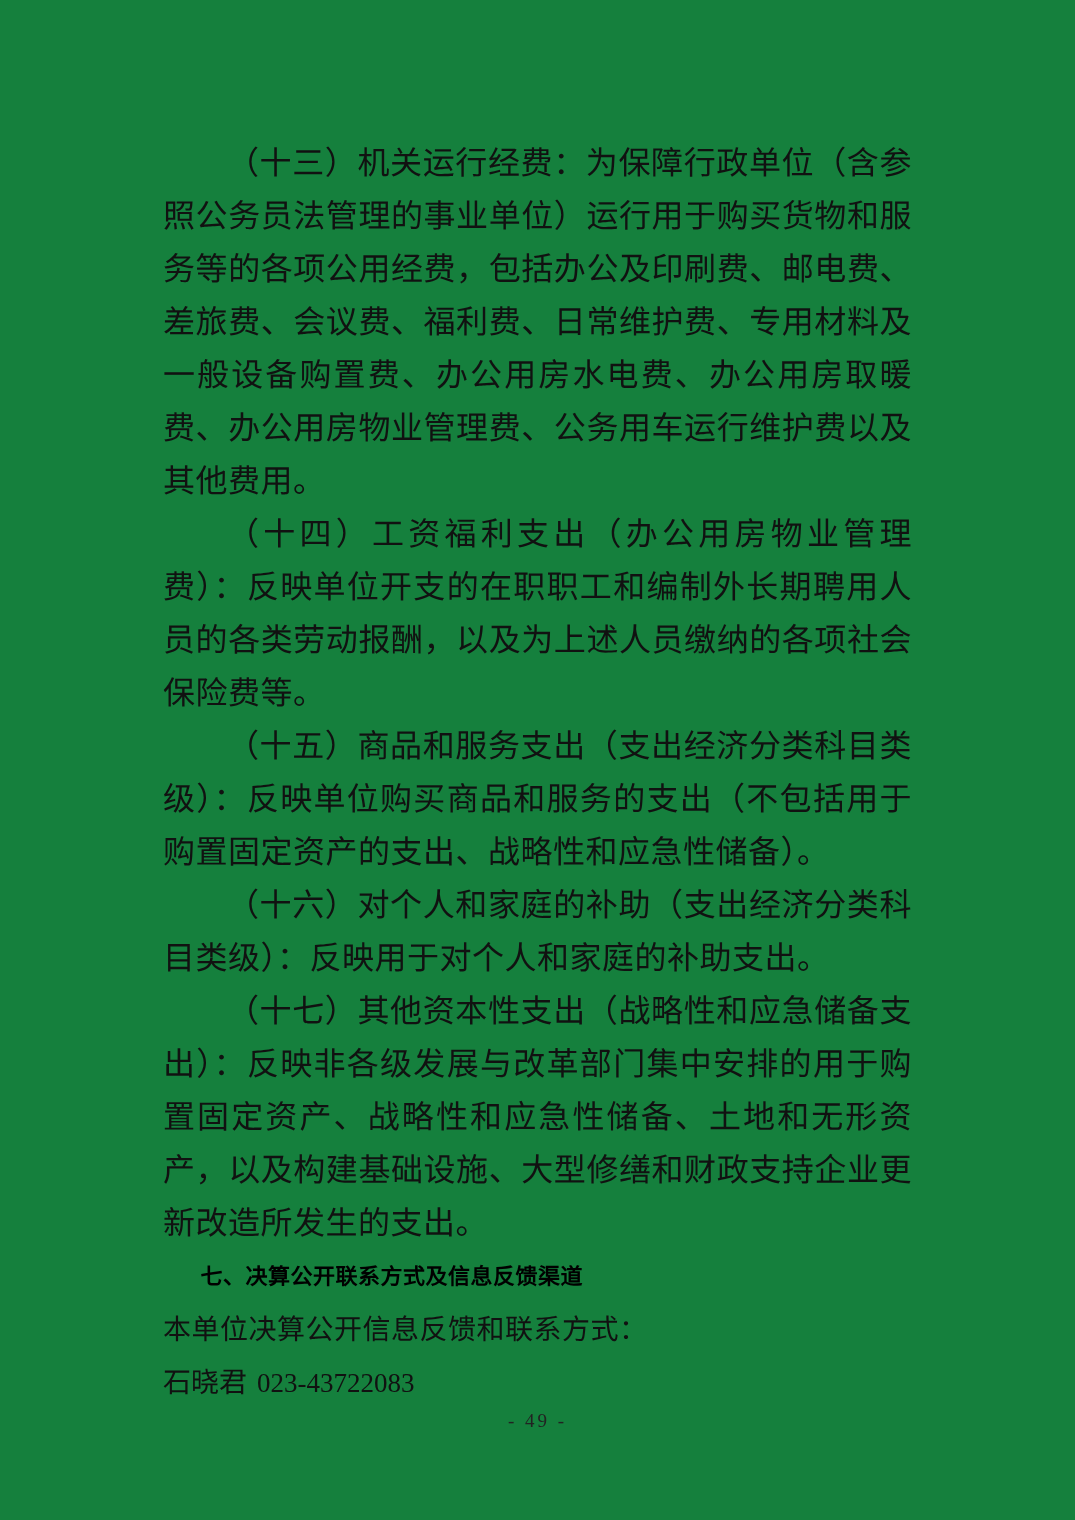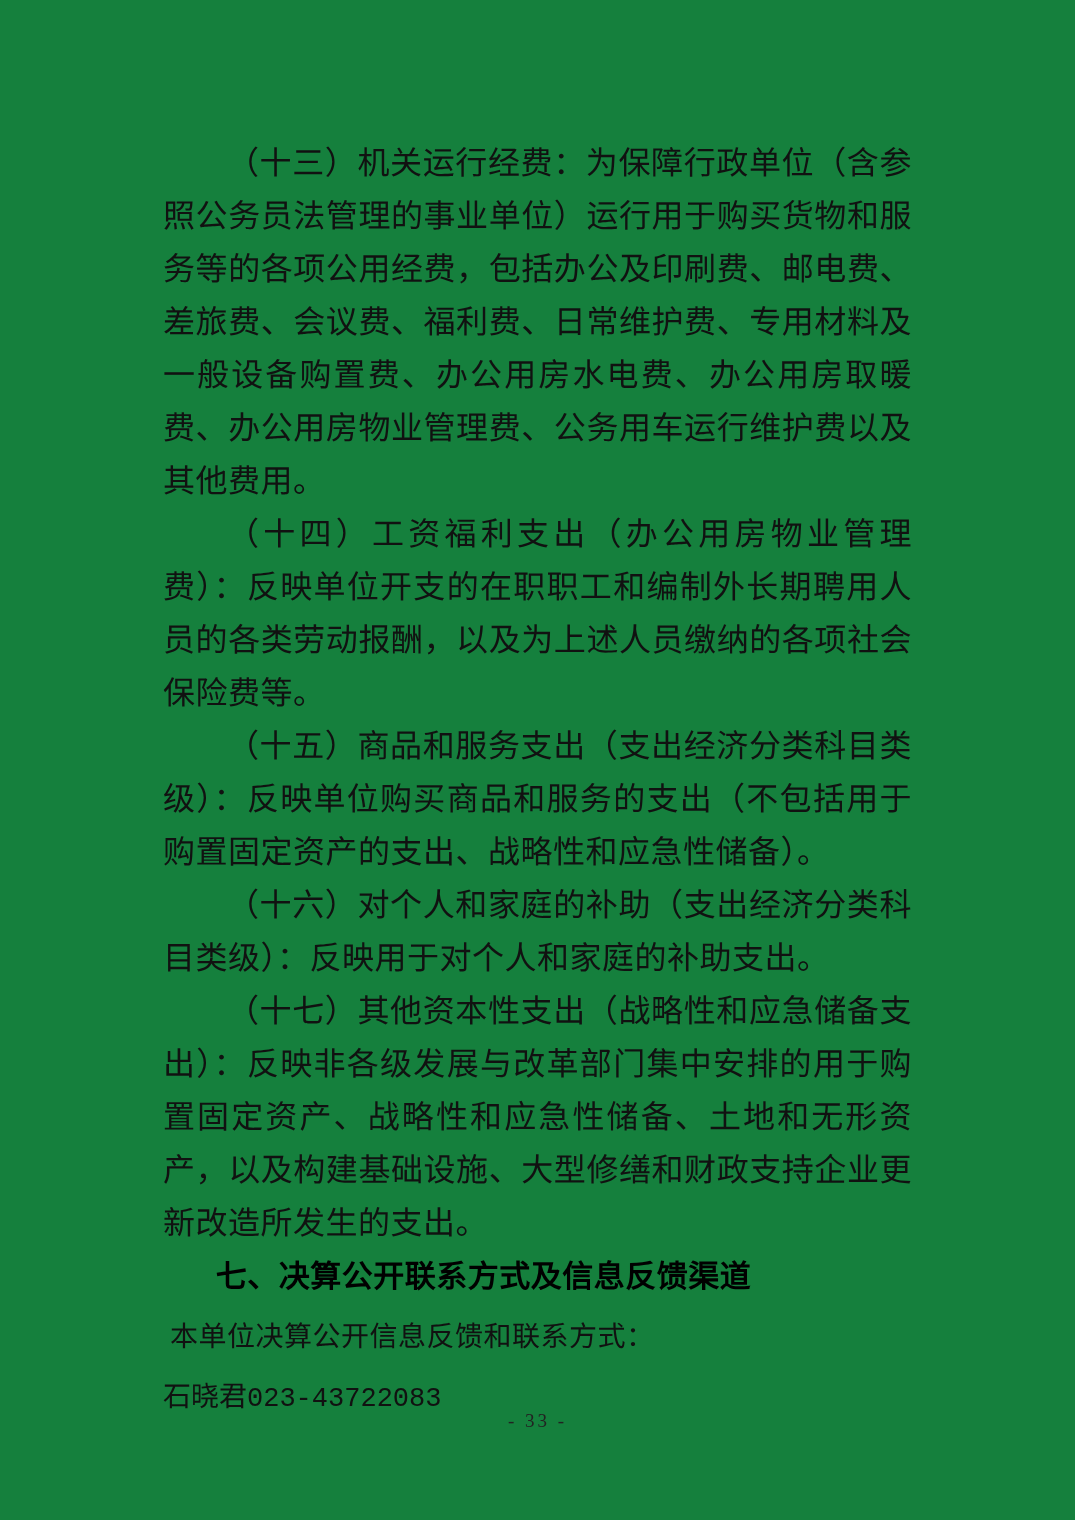--- a/index.html
+++ b/index.html
@@ -32,46 +32,46 @@
     line-height: 53px;
     text-align: justify;
     text-justify: inter-ideograph;
     text-indent: 2em;
     word-break: break-all;
     letter-spacing: 0.5px;
     font-family: "Liberation Serif", serif;
   }
   .section-heading {
     margin: 0;
-    font-size: 31px;
+    font-size: 22px;
     font-weight: 700;
     line-height: 53px;
     text-indent: 1.7em;
     letter-spacing: 0.5px;
     color: #000000;
     font-family: "Liberation Sans", sans-serif;
   }
   .contact-intro {
-    margin: 7px;
+    margin: 0;
     font-size: 28px;
     line-height: 53px;
     letter-spacing: 0.5px;
     font-family: "Liberation Serif", serif;
   }
   .contact-detail {
     margin: 0;
     font-size: 28px;
     line-height: 53px;
     font-family: "Liberation Serif", serif;
   }
   .contact-name {
-    margin-right: 0;
+    margin-right: 10px;
   }
   .contact-phone {
-    font-family: Liberation Mono, monospace;
+    font-family: Liberation Serif, serif;
     font-size: 27px;
   }
   .page-footer {
     position: absolute;
     left: 0;
     right: 0;
     bottom: 88px;
     text-align: center;
   }
   .page-number {
@@ -95,15 +95,15 @@
     <h2 class="section-heading">七、决算公开联系方式及信息反馈渠道</h2>
 
     <p class="contact-intro">本单位决算公开信息反馈和联系方式：</p>
 
     <p class="contact-detail">
       <span class="contact-name">石晓君</span><span class="contact-phone">023-43722083</span>
     </p>
   </main>
 
   <footer class="page-footer">
-    <span class="page-number">- 33 -</span>
+    <span class="page-number">- 49 -</span>
   </footer>
 </div>
 
 </body></html>

